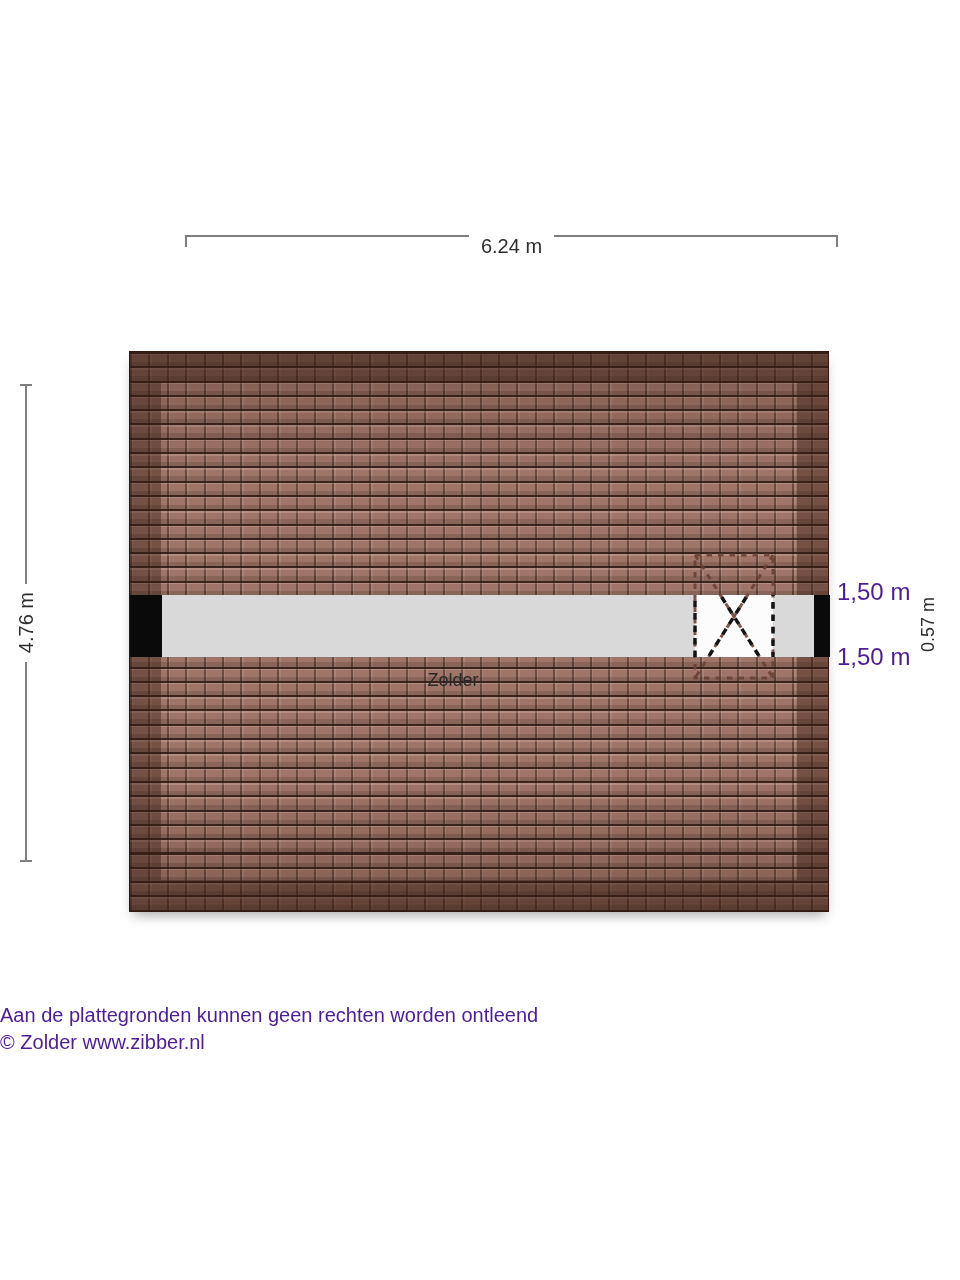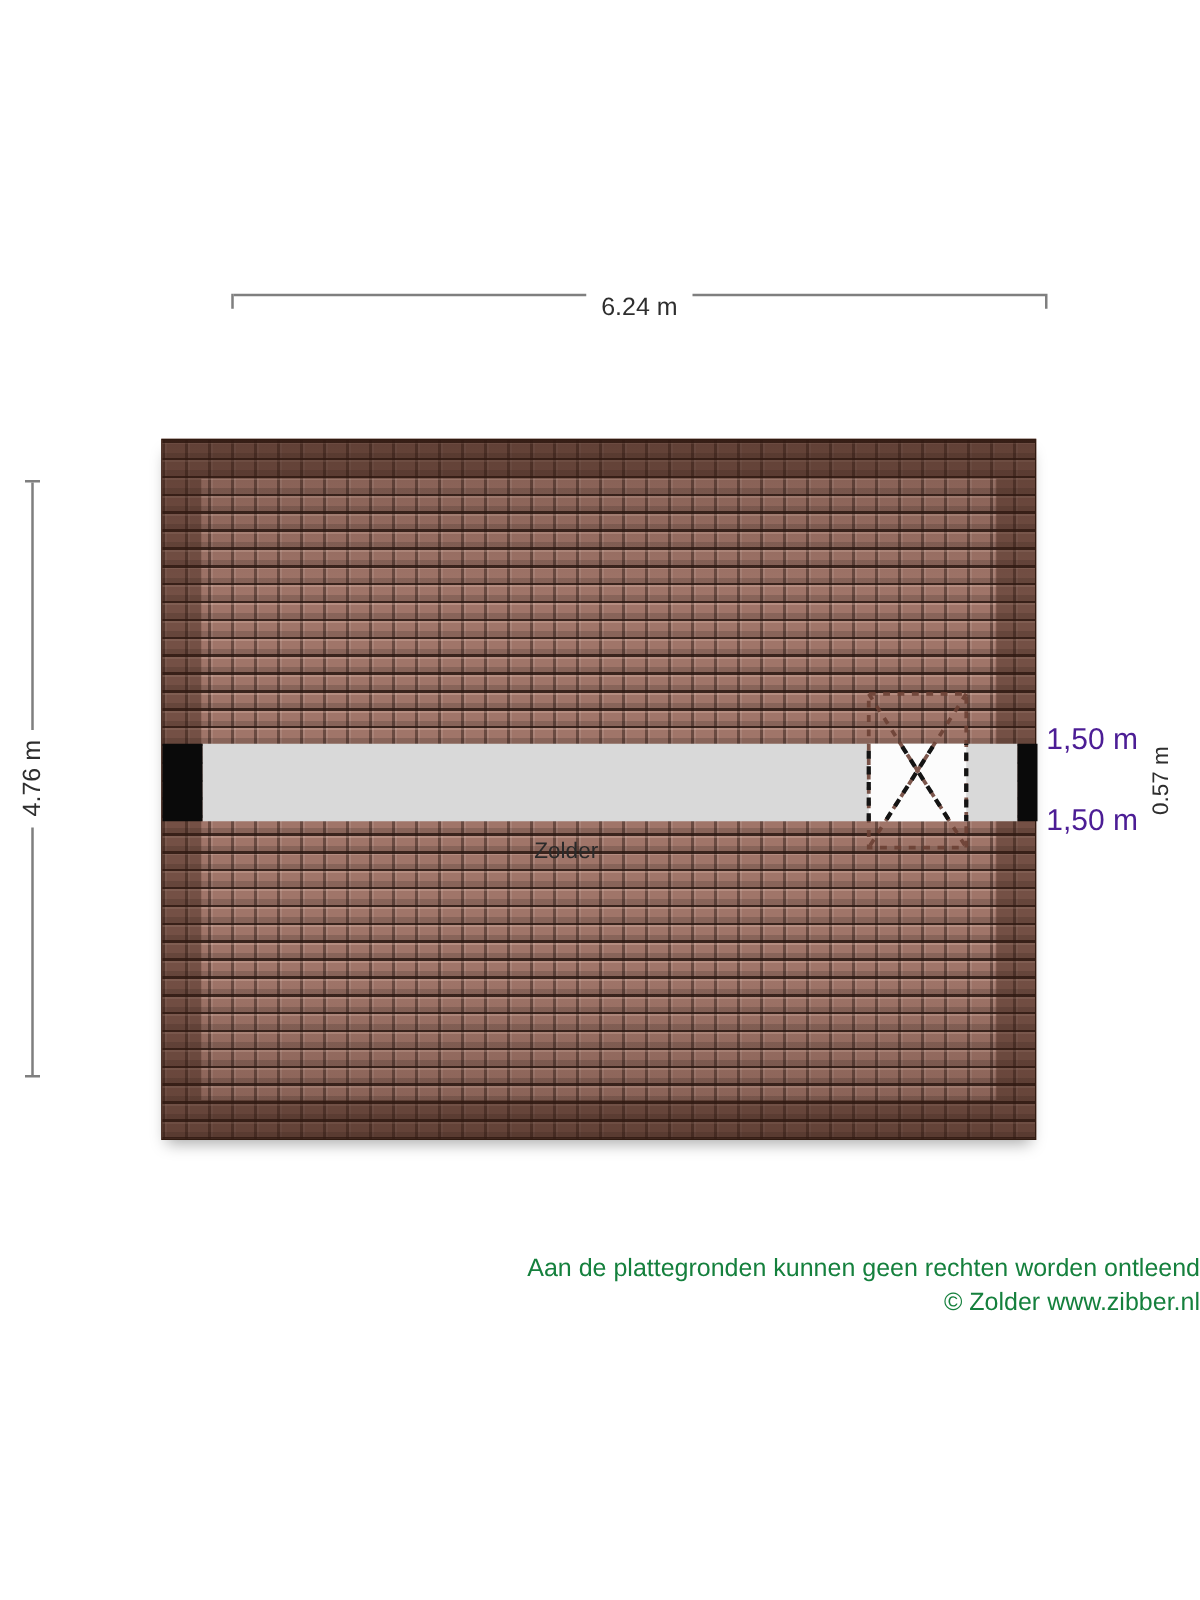--- a/index.html
+++ b/index.html
@@ -86,21 +86,21 @@
   .sk-bottom { left: 837px; top: 646px; }
   .sk-height {
     position: absolute; left: 918px; top: 582px; height: 86px;
     display: flex; align-items: center; justify-content: center;
   }
   .sk-height .vtext { font-size: 18px; padding: 0; }
 
   
   .footer {
     position: absolute; left: 0; top: 1002px; width: 960px;
-    text-align: right; color: #15803d;
+    text-align: left; color: #4c1d95;
     font-size: 20px; line-height: 27px;
   }
 </style>
 </head>
 <body>
 
 <div class="canvas">
 
   <div class="dim-h">
     <div class="tick-v"></div>

